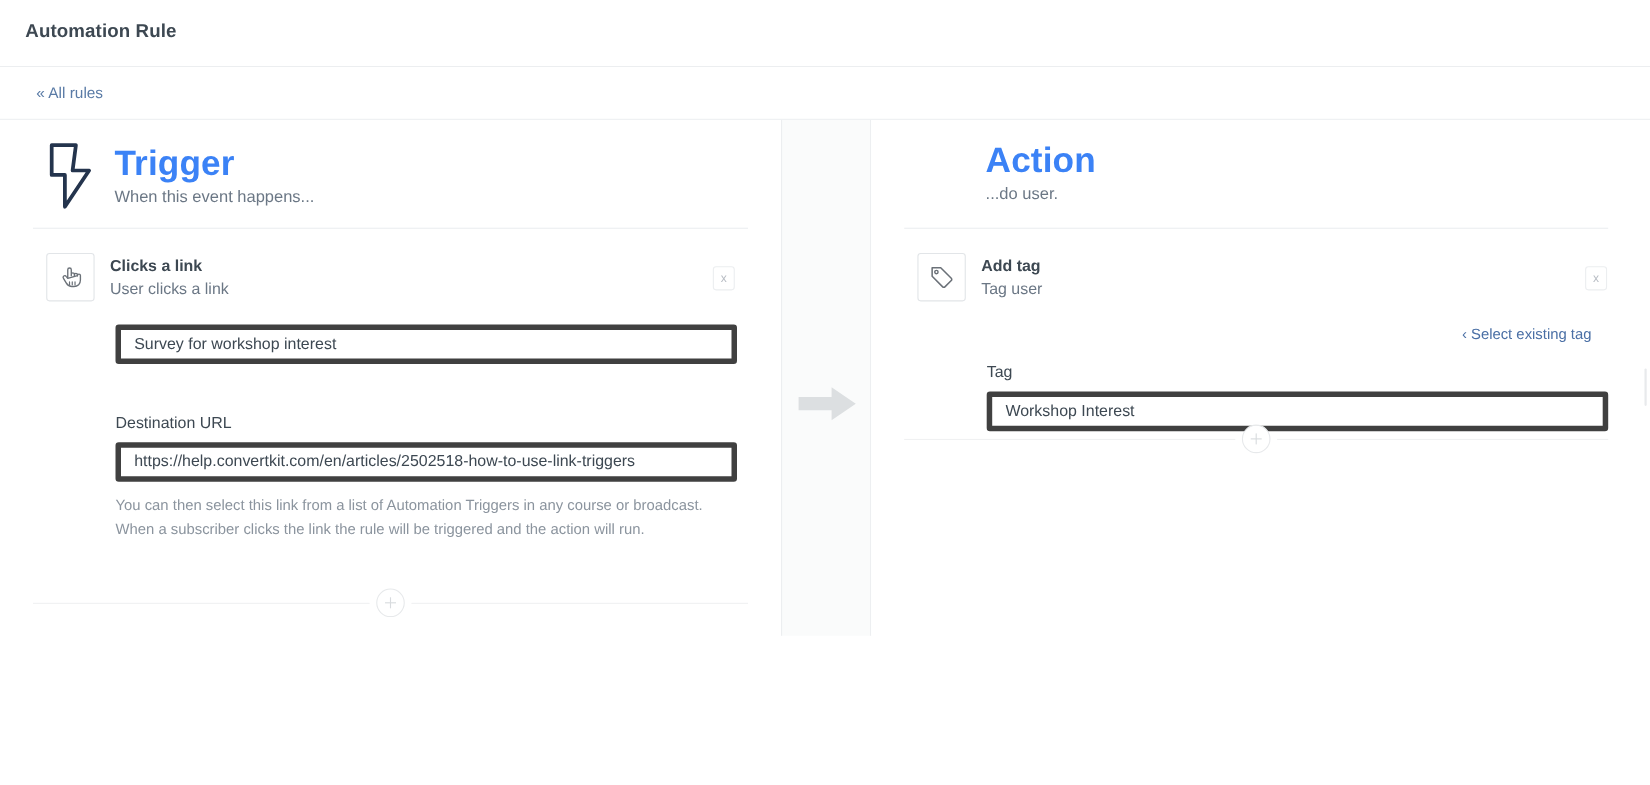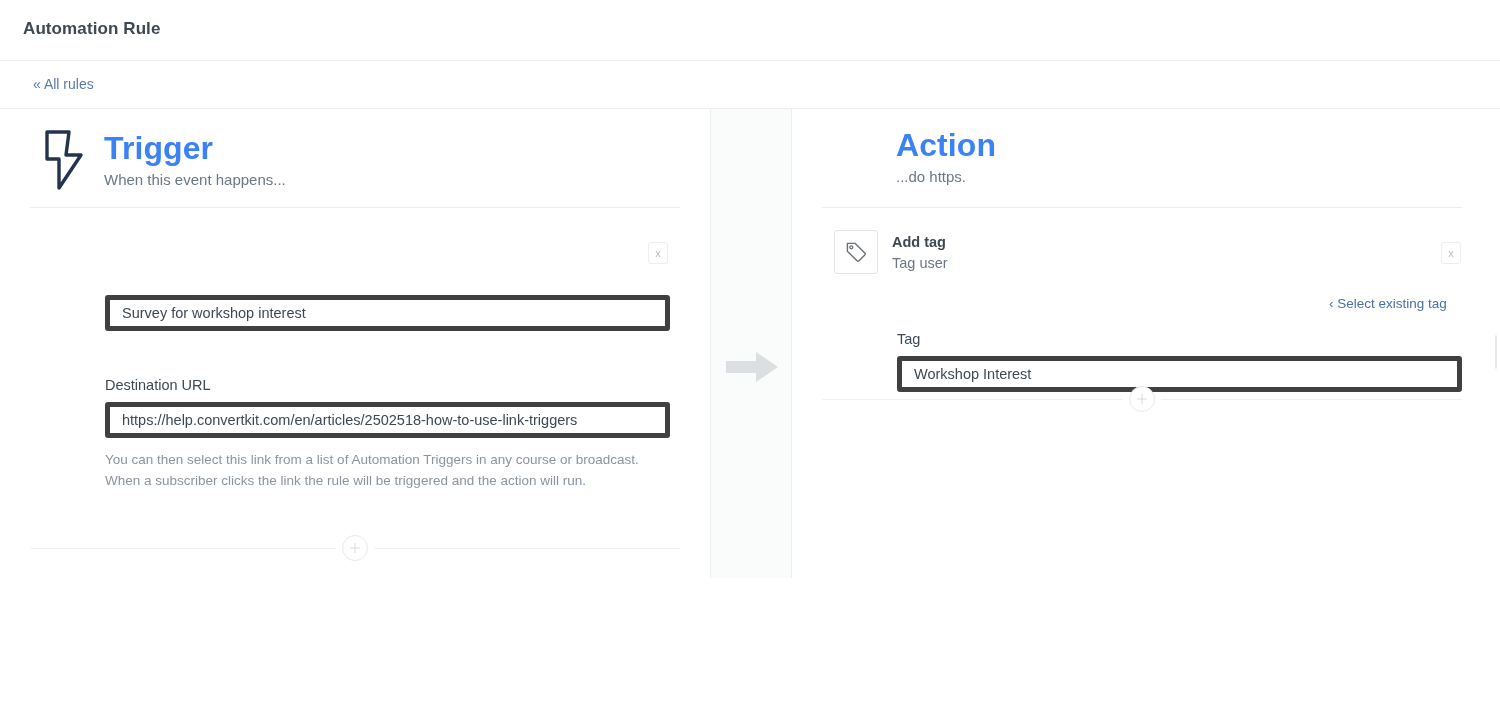--- a/index.html
+++ b/index.html
@@ -244,20 +244,32 @@
           <path d="M27 3 L5 3 L5 30 L17 30 L17 59 L39 26 L24 26 Z" fill="none" stroke="#24344d" stroke-width="3.4" stroke-linejoin="round" stroke-linecap="round"></path>
         </svg>
         <span class="sec-text">
           <span class="sec-title">Trigger</span>
           <span class="sec-sub">When this event happens...</span>
         </span>
       </div>
 
       <div class="sec-rule trigger"></div>
 
+      <div class="card-head trigger">
+        <span class="card-icon-box">
+          <svg width="24" height="24" viewBox="0 0 24 24" aria-hidden="true">
+            <path d="M9.6 12.2 V5.2 a1.6 1.6 0 0 1 3.2 0 v5.4 m0 -1.1 a1.4 1.4 0 0 1 2.8 0 v1.2 m0 -0.8 a1.4 1.4 0 0 1 2.8 0 v1.1 m0 -0.5 a1.35 1.35 0 0 1 2.7 0 v4.1 c0 3.4 -2.3 5.8 -5.9 5.8 h-1.8 c-2.6 0 -3.9 -1.1 -5.1 -3.1 l-2.6 -4.3 a1.5 1.5 0 0 1 2.4 -1.8 l1.5 1.9 z" fill="#ffffff" stroke="#6b7178" stroke-width="1.25" stroke-linejoin="round" stroke-linecap="round"></path>
+            <path d="M11.2 16.3 v2.6 M13.7 16.3 v2.6 M16.2 16.3 v2.6" stroke="#6b7178" stroke-width="1.1" stroke-linecap="round"></path>
+          </svg>
+        </span>
+        <span class="card-labels">
+          <span class="card-title">Clicks a link</span>
+          <span class="card-sub">User clicks a link</span>
+        </span>
+      </div>
       <button class="x-btn trigger">x</button>
 
       <div class="field" style="left:105px; top:186px; width:565px;">
         <input class="text-input" type="text" value="Survey for workshop interest" style="">
       </div>
 
       <div class="field" style="left:105px; top:268px; width:565px;">
         <label class="field-label">Destination URL</label>
         <input class="text-input" type="text" value="https://help.convertkit.com/en/articles/2502518-how-to-use-link-triggers" style="">
       </div>
@@ -277,21 +289,21 @@
           <path d="M2 11 H32 V2 L54 17 L32 32 V23 H2 Z" fill="#dcdfe1"></path>
         </svg>
       </div>
     </div>
 
     <div class="col-action">
 
       <div class="sec-head action">
         <span class="sec-text">
           <span class="sec-title">Action</span>
-          <span class="sec-sub">...do https.</span>
+          <span class="sec-sub">...do user.</span>
         </span>
       </div>
 
       <div class="sec-rule action" style="left:30px; width:640px;"></div>
 
       <div class="card-head action" style="left:42px;">
         <span class="card-icon-box">
           <svg width="24" height="24" viewBox="0 0 24 24" aria-hidden="true">
             <path d="M3.4 3.4 H11.2 L20.8 13 a1.4 1.4 0 0 1 0 2 l-5.8 5.8 a1.4 1.4 0 0 1 -2 0 L3.4 11.2 Z" fill="none" stroke="#6b7178" stroke-width="1.4" stroke-linejoin="round"></path>
             <circle cx="7.3" cy="7.3" r="1.5" fill="none" stroke="#6b7178" stroke-width="1.3"></circle>

